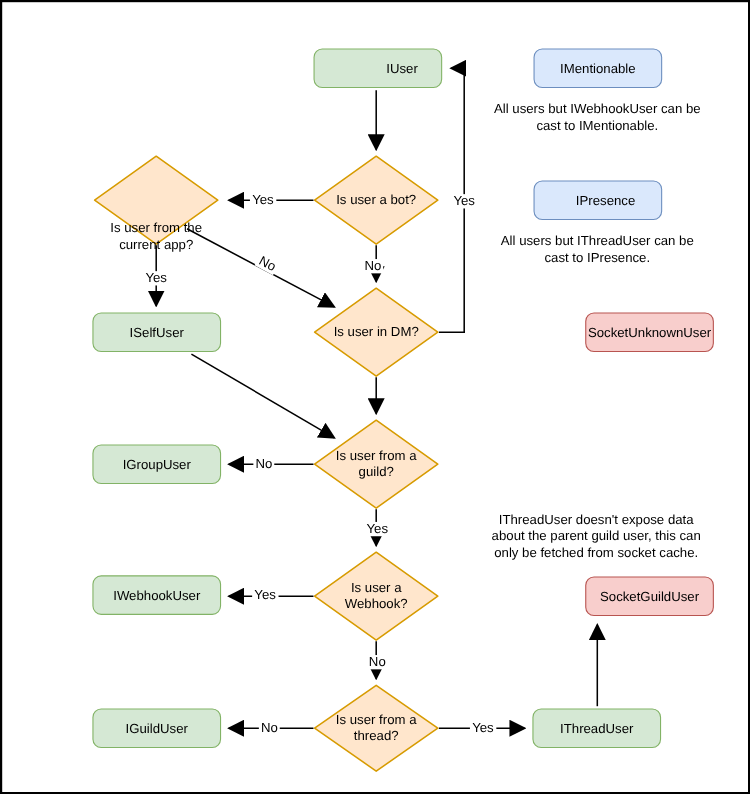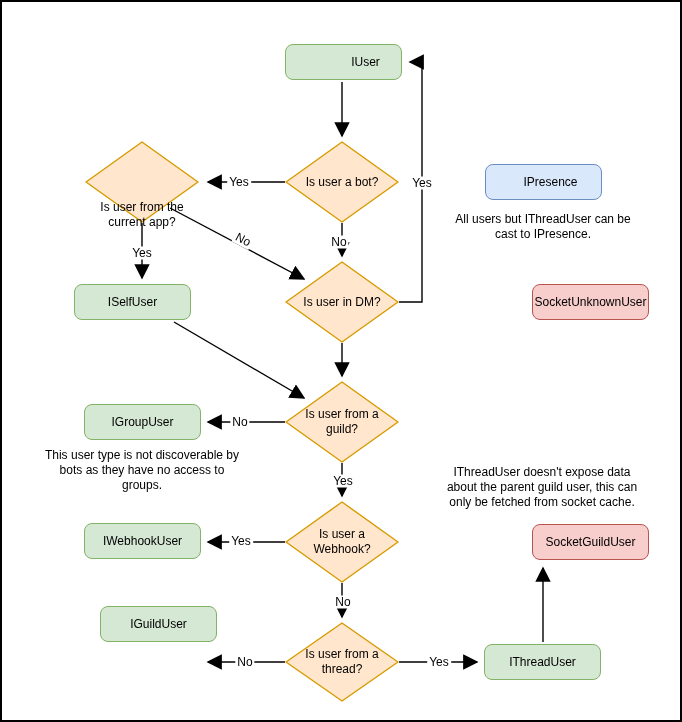--- a/index.html
+++ b/index.html
@@ -88,27 +88,28 @@
     <path class="edge" d="M283,420 H206" marker-end="url(#arrow)"></path>
     <path class="edge" d="M340,461 V494" marker-end="url(#arrow)"></path>
     <path class="edge" d="M283,540 H206" marker-end="url(#arrow)"></path>
     <path class="edge" d="M340,581 V615" marker-end="url(#arrow)"></path>
     <path class="edge" d="M283,660 H206" marker-end="url(#arrow)"></path>
     <path class="edge" d="M397,660 H475" marker-end="url(#arrow)"></path>
     <path class="edge" d="M541,640 V566" marker-end="url(#arrow)"></path>
   </svg>
 
   <div class="node green" style="left:283px; top:42px;padding-left:44px;">IUser</div>
+  <div class="node blue" style="left:483px; top:42px;">IMentionable</div>
   <div class="node blue" style="left:483px; top:162px;padding-left:14px;">IPresence</div>
-  <div class="node green" style="left:72px;  top:282px;">ISelfUser</div>
+  <div class="node green" style="left:82px;  top:282px;">ISelfUser</div>
   <div class="node red" style="left:482px; top:282px;">SocketUnknownUser</div>
   <div class="node green" style="left:82px;  top:402px;">IGroupUser</div>
   <div class="node green" style="left:82px;  top:521px;">IWebhookUser</div>
   <div class="node red" style="left:482px; top:522px;">SocketGuildUser</div>
-  <div class="node green" style="left:82px;  top:604px;margin-left:16px;">IGuildUser</div>
+  <div class="node green" style="left:82px;  top:642px;">IGuildUser</div>
   <div class="node green" style="left:482px; top:642px;">IThreadUser</div>
 
   <div class="dlabel" style="left:340px; top:180px; width:110px;">Is user a bot?</div>
   <div class="dlabel" style="left:140px; top:181px; width:104px;margin-top:32px;">Is user from the current app?</div>
   <div class="dlabel" style="left:340px; top:300px; width:110px;">Is user in DM?</div>
   <div class="dlabel" style="left:340px; top:420px; width:92px;">Is user from a guild?</div>
   <div class="dlabel" style="left:340px; top:540px; width:80px;">Is user a Webhook?</div>
   <div class="dlabel" style="left:340px; top:660px; width:92px;">Is user from a thread?</div>
 
   <div class="elabel" style="left:237px; top:180px;">Yes</div>
@@ -116,17 +117,17 @@
   <div class="elabel" style="left:140px; top:251px;">Yes</div>
   <div class="elabel tilt" style="left:241px; top:238px;">No</div>
   <div class="elabel" style="left:420px; top:181px;">Yes</div>
   <div class="elabel" style="left:238px; top:420px;">No</div>
   <div class="elabel" style="left:341px; top:479px;">Yes</div>
   <div class="elabel" style="left:239px; top:539px;">Yes</div>
   <div class="elabel" style="left:341px; top:600px;">No</div>
   <div class="elabel" style="left:243px; top:660px;">No</div>
   <div class="elabel" style="left:437px; top:660px;">Yes</div>
 
+  <div class="note" style="left:541px; top:90px;  width:196px;">All users but IWebhookUser can be cast to IMentionable.</div>
   <div class="note" style="left:541px; top:210px; width:196px;">All users but IThreadUser can be cast to IPresence.</div>
-  <div class="note" style="left:140px; top:446px; width:207px;">This user type is not discoverable by bots as they have no access to groups.</div>
   <div class="note" style="left:540px; top:463px; width:205px;">IThreadUser doesn't expose data about the parent guild user, this can only be fetched from socket cache.</div>
 
 </div>
 
 </body></html>

